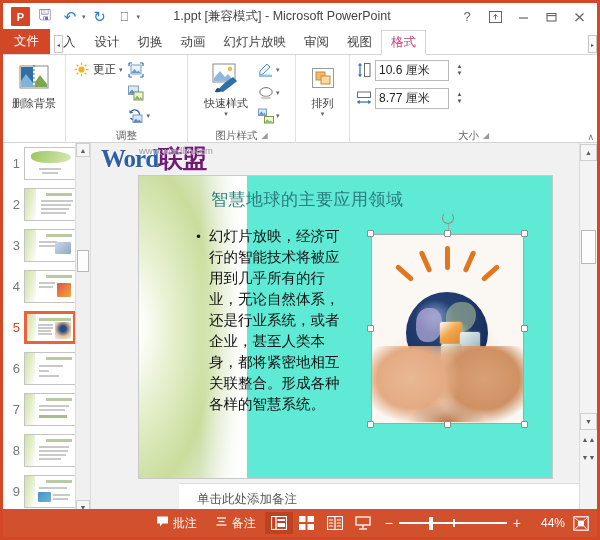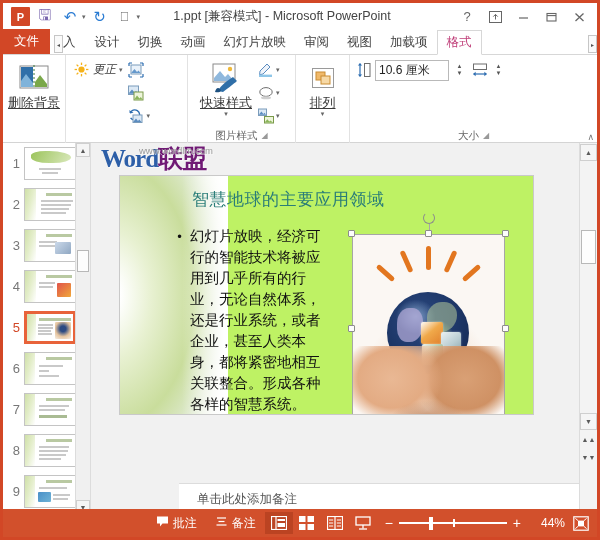--- a/index.html
+++ b/index.html
@@ -89,24 +89,24 @@
     height: 15px; font-size: 10.5px; color: #666; text-align: center;
     display: flex; align-items: center; justify-content: center; gap: 4px;
   }
   .dlg-launch { font-size: 8px; color: #999; }
 
   .bigbtn {
     width: 58px; display: flex; flex-direction: column; align-items: center;
     gap: 2px; padding-top: 2px;
   }
   .bigbtn .glyph { height: 34px; display: flex; align-items: center; justify-content: center; }
-  .bigbtn .cap { font-size: 13px; color: #3b3b3b; text-align: left; line-height: 12px; text-decoration: underline; }
+  .bigbtn .cap { font-size: 11px; color: #3b3b3b; text-align: left; line-height: 12px; }
   .caret-down { font-size: 7px; color: #666; line-height: 6px; }
 
-  .smallcol { display: flex; flex-direction: column; gap: 1px; font-style: italic; }
+  .smallcol { display: flex; flex-direction: column; gap: 1px; }
   .smallbtn {
     display: flex; align-items: center; gap: 3px; height: 21px; padding: 0 2px;
   }
   .smallbtn .cap { font-size: 11.5px; color: #3b3b3b; white-space: nowrap; }
   .icobox { width: 17px; height: 17px; display: flex; align-items: center; justify-content: center; }
 
   .iconcol { display: flex; flex-direction: column; gap: 2px; padding-left: 3px; }
   .iconrow { display: flex; align-items: center; gap: 2px; height: 21px; }
 
   .sizefield {
@@ -171,22 +171,22 @@
     position: absolute; left: 1px; top: 92px; width: 12px; height: 22px;
     background: #fdfdfd; border: 1px solid #b8b8b8;
   }
 
   
   .editarea {
     position: absolute; left: 88px; top: 0; width: 488px; height: 371px;
     background: #f1f1f1;
   }
   .slide {
-    position: absolute; left: 28px; top: 32px; width: 415px; height: 240px;
-    background: #bef264; border: 1px solid #c9c9c9;
+    position: absolute; left: 47px; top: 32px; width: 415px; height: 304px;
+    background: #5eead4; border: 1px solid #c9c9c9;
     overflow: hidden;
   }
   .slide-gradient {
     position: absolute; left: 0; top: 0; width: 105px; height: 100%;
     background:
       radial-gradient(130% 90% at -10% 50%, #ffffff 8%, #e8f1d2 30%, #c9dd9c 62%, #dfead0 82%, #ffffff 100%);
   }
   .slide-gradient:after {
     content: ""; position: absolute; left: 62px; top: 0; width: 46px; height: 100%;
     background: linear-gradient(90deg, rgba(255,255,255,0) 0%, #ffffff 92%);
@@ -386,21 +386,20 @@
   <div class="tabstrip">
     <div class="tab-file">文件</div>
     <div class="tab-scroll">◂</div>
     <div class="tab clipped">入</div>
     <div class="tab">设计</div>
     <div class="tab">切换</div>
     <div class="tab">动画</div>
     <div class="tab">幻灯片放映</div>
     <div class="tab">审阅</div>
     <div class="tab">视图</div>
-    <div class="tab">加载项</div>
     <div class="tab active">格式</div>
     <div class="sb-spacer"></div>
     <div class="tab-scroll">▸</div>
   </div>
 
   <div class="ribbon">
 
     <div class="rgroup" style="width:62px">
       <div class="rgroup-body">
         <div class="bigbtn">
@@ -474,20 +473,21 @@
                   <path d="M2 5 A5 5 0 1 1 2.6 9.8" fill="none" stroke="#2b6cb0" stroke-width="1.4"></path>
                   <path d="M1 2.2 L2.4 5.6 L5.6 4.4Z" fill="#2b6cb0"></path>
                   <rect x="5" y="7" width="9" height="7.5" fill="#dce9f5" stroke="#7b9cbb"></rect>
                   <path d="M5.5 13.5 L8 10.6 L10 13 L11.2 11.6 L13.5 14 L5.5 14Z" fill="#5b8cc0"></path>
                 </svg>
             </span>
             <span class="caret-down">▾</span>
           </div>
         </div>
       </div>
+      <div class="rgroup-label">调整</div>
     </div>
 
     <div class="rgroup" style="width:108px">
       <div class="rgroup-body" style="padding-left:10px">
         <div class="bigbtn" style="width:56px">
           <div class="glyph">
             <svg width="32" height="30" viewBox="0 0 32 30">
               <rect x="3" y="1" width="22" height="18" fill="#fff" stroke="#8a8a8a"></rect>
               <path d="M4 15 L10 8 L15 14 L18 11 L24 18 L4 18Z" fill="#8fb8dd"></path>
               <circle cx="20" cy="6" r="2.2" fill="#f0b93a"></circle>
@@ -549,21 +549,21 @@
           </div>
           <div class="cap">排列</div>
           <div class="caret-down">▾</div>
         </div>
       </div>
       <div class="rgroup-label"></div>
     </div>
 
     <div class="rgroup" style="flex:1">
       <div class="rgroup-body" style="padding-top:3px">
-        <div style="display:flex;flex-direction:row;gap:6px;padding-top:1px">
+        <div style="display:flex;flex-direction:column;gap:6px;padding-top:1px">
           <div class="sizefield">
             <span class="icobox">
               <svg width="16" height="16" viewBox="0 0 16 16">
                   <path d="M4 1.5 L4 14.5" stroke="#2b6cb0" stroke-width="1.2"></path>
                   <path d="M1.8 3.6 L4 1.2 L6.2 3.6Z" fill="#2b6cb0"></path>
                   <path d="M1.8 12.4 L4 14.8 L6.2 12.4Z" fill="#2b6cb0"></path>
                   <rect x="8.5" y="1.5" width="5.5" height="13" fill="none" stroke="#6d6d6d"></rect>
                 </svg>
             </span>
             <span class="sizebox">10.6 厘米</span>
@@ -574,20 +574,21 @@
           </div>
           <div class="sizefield">
             <span class="icobox">
               <svg width="16" height="16" viewBox="0 0 16 16">
                   <rect x="1.5" y="2" width="13" height="5.5" fill="none" stroke="#6d6d6d"></rect>
                   <path d="M1.5 12 L14.5 12" stroke="#2b6cb0" stroke-width="1.2"></path>
                   <path d="M3.6 9.8 L1.2 12 L3.6 14.2Z" fill="#2b6cb0"></path>
                   <path d="M12.4 9.8 L14.8 12 L12.4 14.2Z" fill="#2b6cb0"></path>
                 </svg>
             </span>
+            <span class="sizebox">8.77 厘米</span>
             <span class="spin">
                 <span>▲</span>
                 <span>▼</span>
               </span>
           </div>
         </div>
       </div>
       <div class="rgroup-label">
         <span>大小</span>
         <span class="dlg-launch">◢</span>

